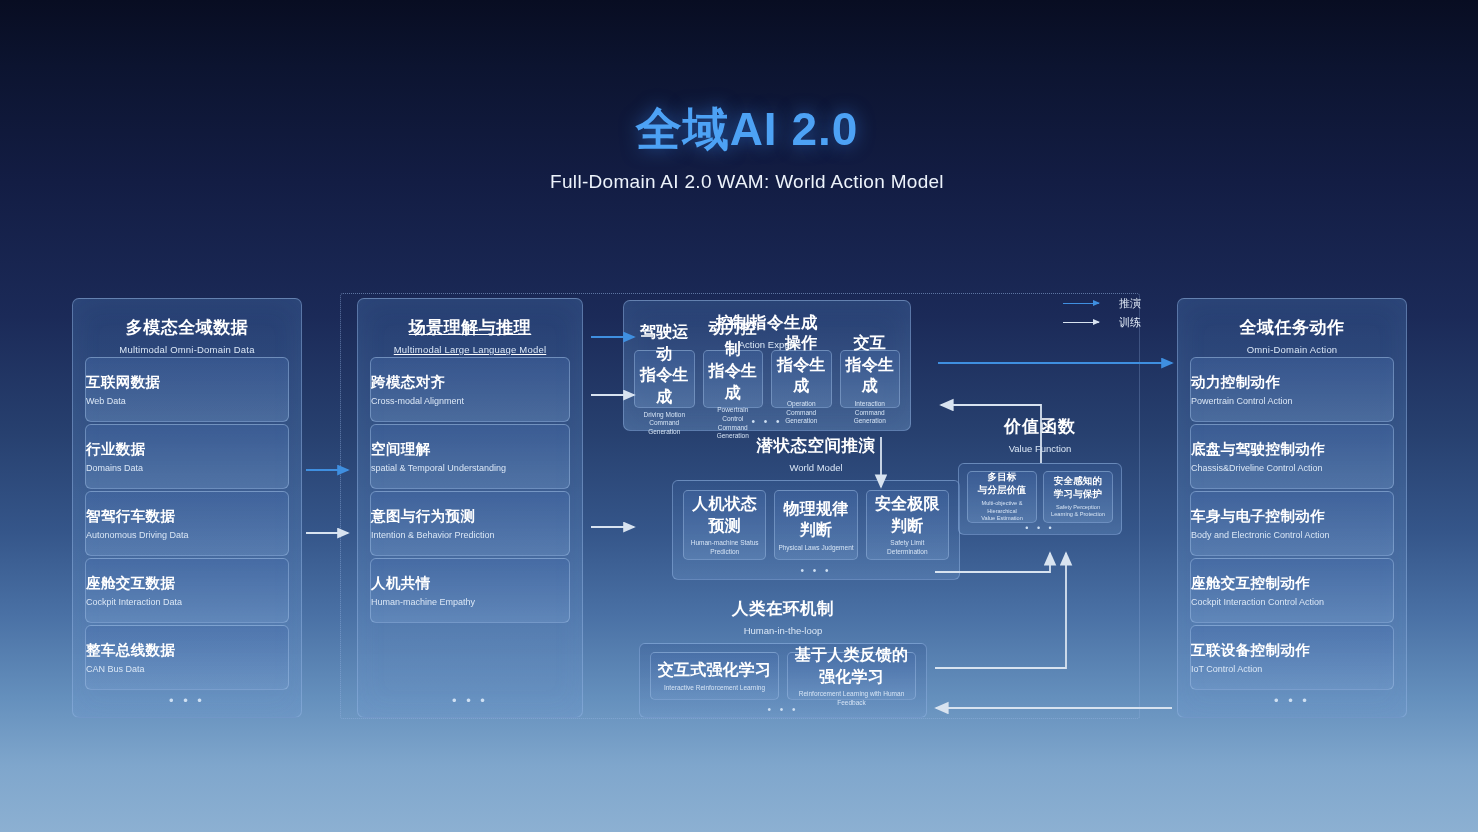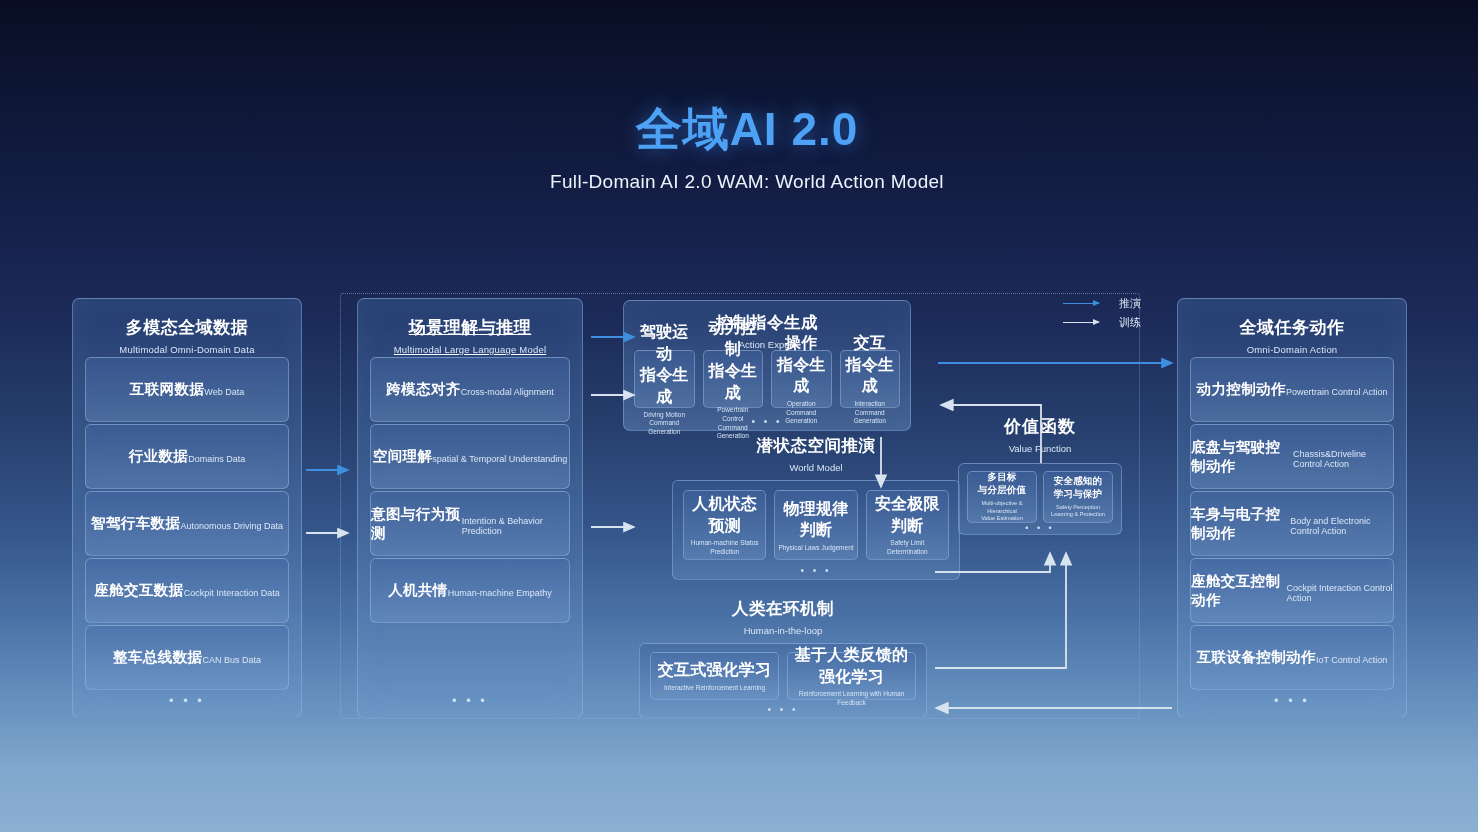--- a/index.html
+++ b/index.html
@@ -63,21 +63,21 @@
   .panel-head .en { font-size: 9.5px; font-weight: 400; color:#dbe7f6; margin-top: 5px; letter-spacing:.2px;}
 
   
   .card-list { position:absolute; left:12px; right:12px; top:58px; }
   .card {
     height: 65px;
     margin-bottom: 2px;
     border: 1px solid rgba(170,200,238,.42);
     border-radius: 6px;
     background: linear-gradient(180deg, rgba(70,108,170,.40), rgba(120,158,205,.34));
-    display:flex; flex-direction:row; align-items:center; justify-content:center;
+    display:flex; flex-direction:column; align-items:flex-start; justify-content:center;
   }
   .card .cn { font-size: 14.5px; font-weight: 700; color:#ffffff; letter-spacing:.4px; }
   .card .en { font-size: 9px; font-weight:400; color:#dbe7f6; margin-top:4px; }
 
   .dots {
     position:absolute; left:0; width:100%; text-align:center;
     font-size: 13px; color:#cfe0f3; letter-spacing: 3px;
   }
 
   

